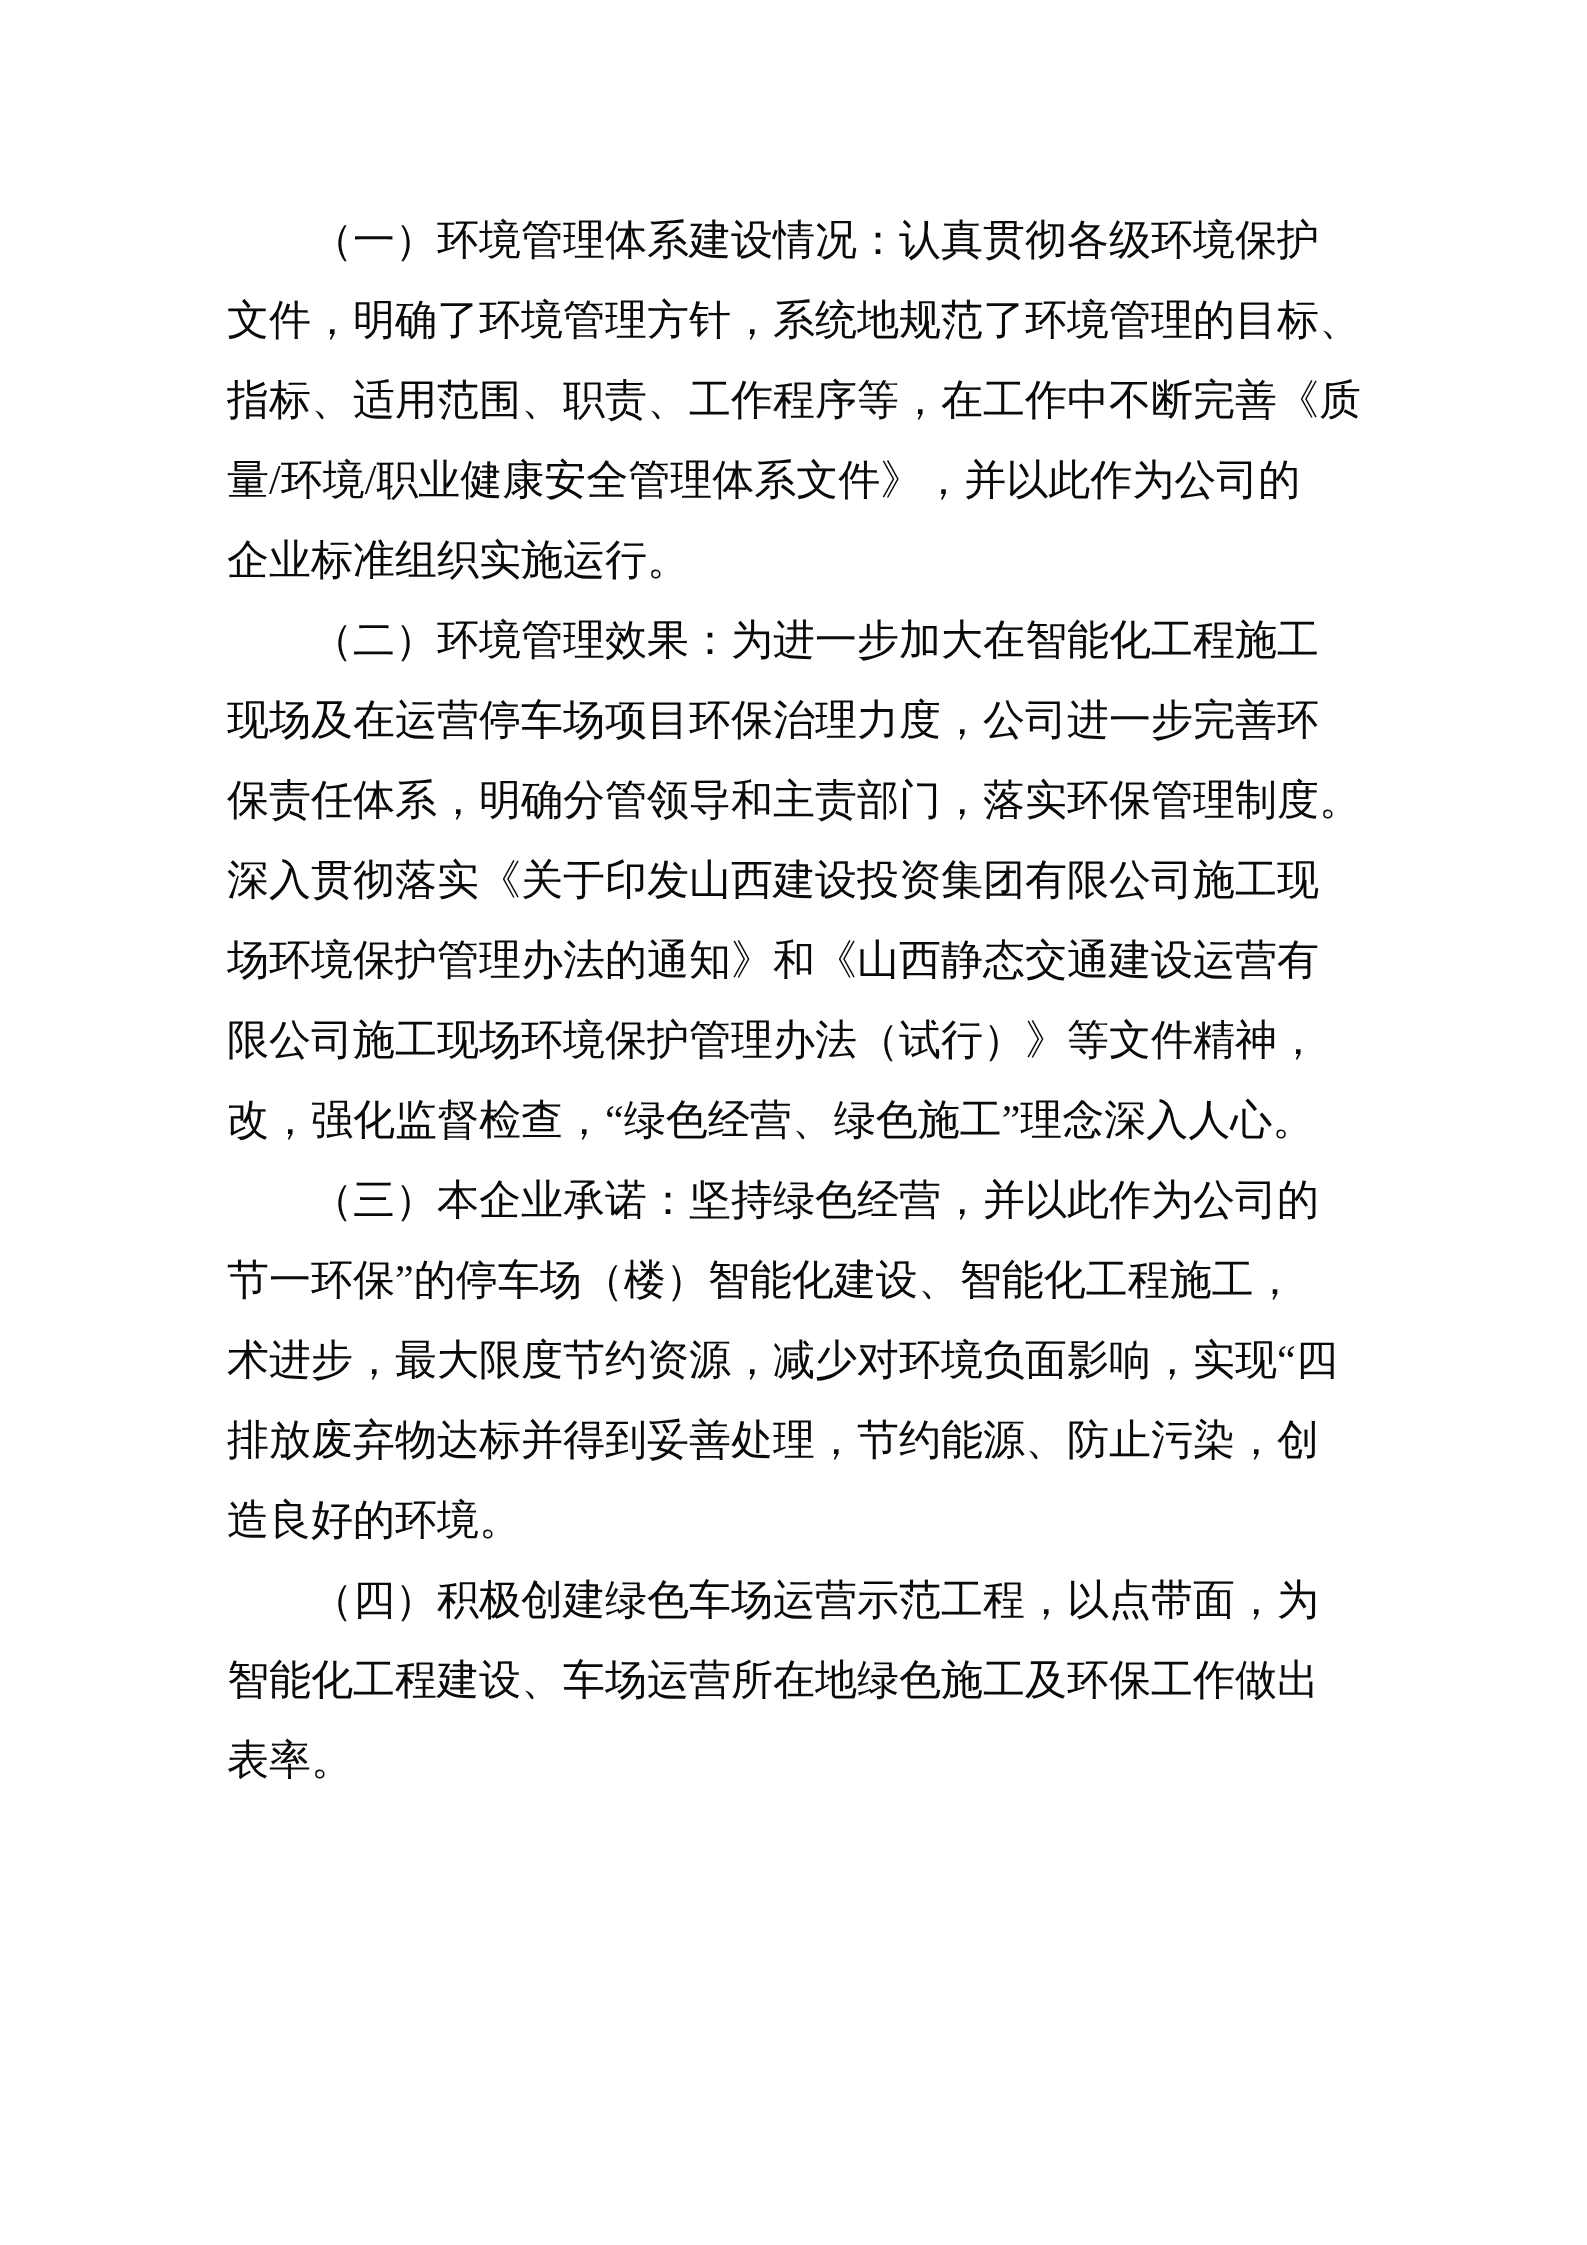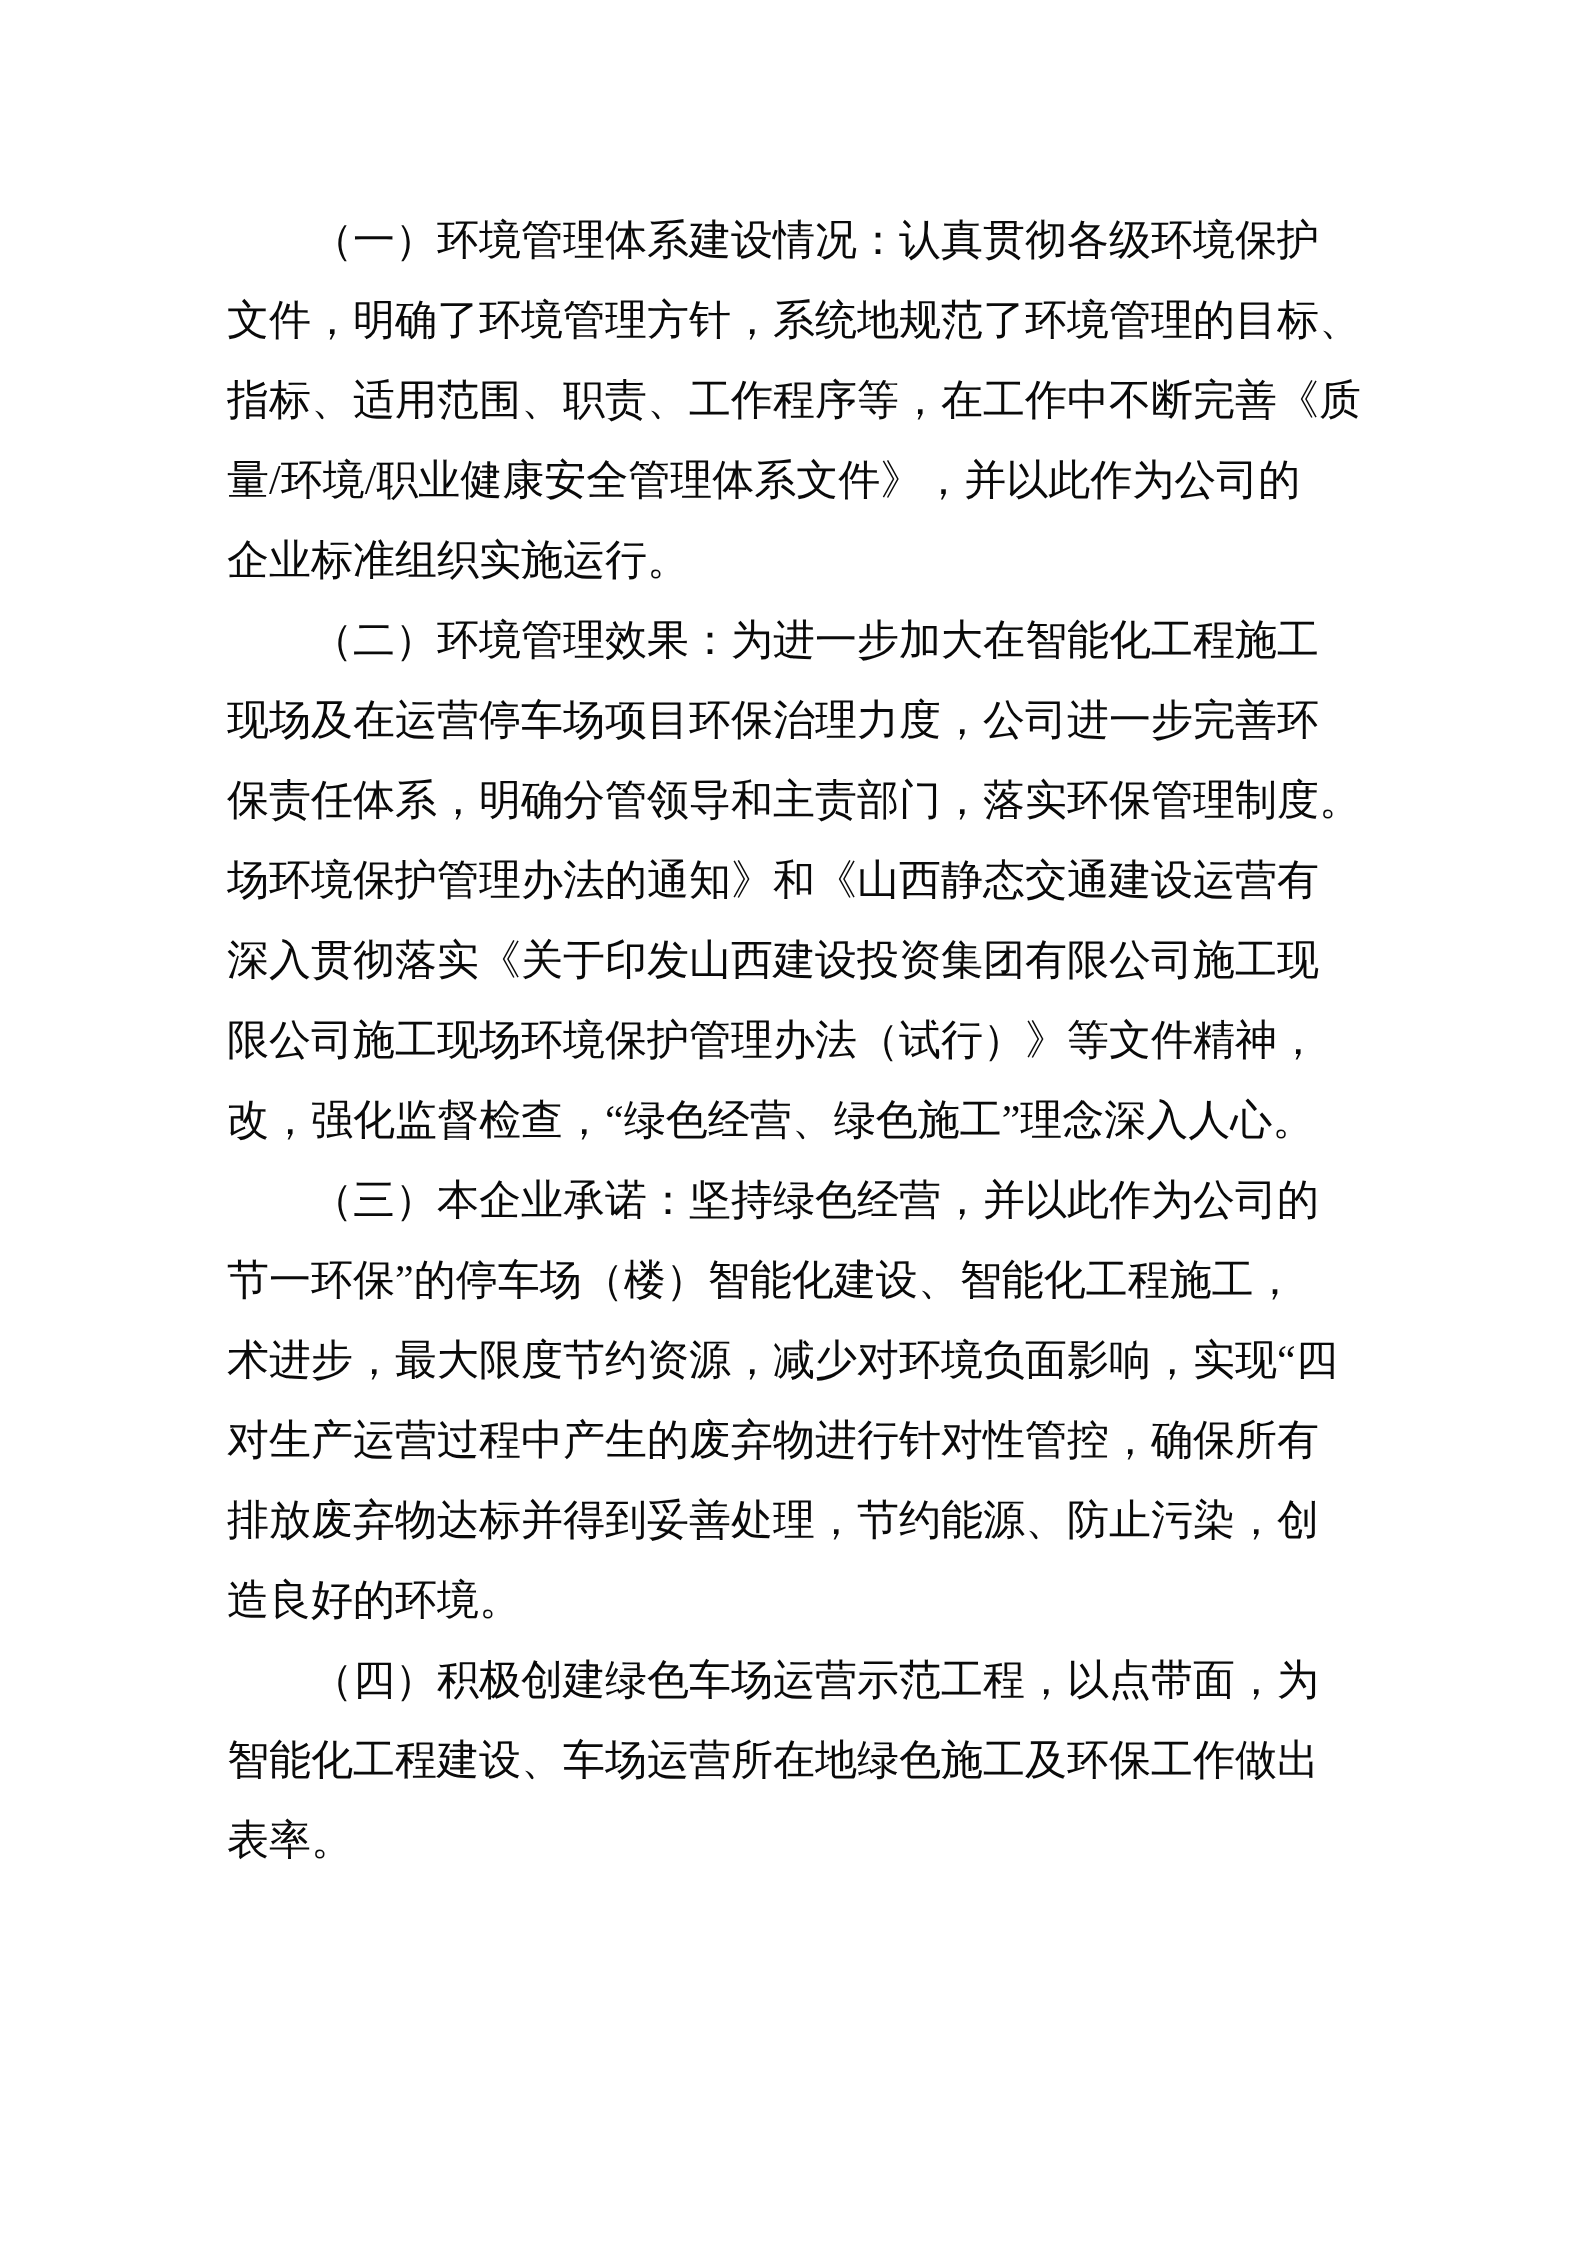--- a/index.html
+++ b/index.html
@@ -45,29 +45,28 @@
 
     <p class="line indent">（一）环境管理体系建设情况：认真贯彻各级环境保护</p>
     <p class="line">文件，明确了环境管理方针，系统地规范了环境管理的目标、</p>
     <p class="line">指标、适用范围、职责、工作程序等，在工作中不断完善《质</p>
     <p class="line">量/环境/职业健康安全管理体系文件》，并以此作为公司的</p>
     <p class="line">企业标准组织实施运行。</p>
 
     <p class="line indent">（二）环境管理效果：为进一步加大在智能化工程施工</p>
     <p class="line">现场及在运营停车场项目环保治理力度，公司进一步完善环</p>
     <p class="line">保责任体系，明确分管领导和主责部门，落实环保管理制度。</p>
+    <p class="line">深入贯彻落实《关于印发山西建设投资集团有限公司施工现</p>
     <p class="line">场环境保护管理办法的通知》和《山西静态交通建设运营有</p>
-    <p class="line">深入贯彻落实《关于印发山西建设投资集团有限公司施工现</p>
     <p class="line">限公司施工现场环境保护管理办法（试行）》等文件精神，</p>
     <p class="line">改，强化监督检查，“绿色经营、绿色施工”理念深入人心。</p>
 
     <p class="line indent">（三）本企业承诺：坚持绿色经营，并以此作为公司的</p>
     <p class="line">节一环保”的停车场（楼）智能化建设、智能化工程施工，</p>
     <p class="line">术进步，最大限度节约资源，减少对环境负面影响，实现“四</p>
-    <p class="line">对生产运营过程中产生的废弃物进行针对性管控，确保所有</p>
     <p class="line">排放废弃物达标并得到妥善处理，节约能源、防止污染，创</p>
     <p class="line">造良好的环境。</p>
 
     <p class="line indent">（四）积极创建绿色车场运营示范工程，以点带面，为</p>
     <p class="line">智能化工程建设、车场运营所在地绿色施工及环保工作做出</p>
     <p class="line">表率。</p>
 
   </div>
 </div>
 

